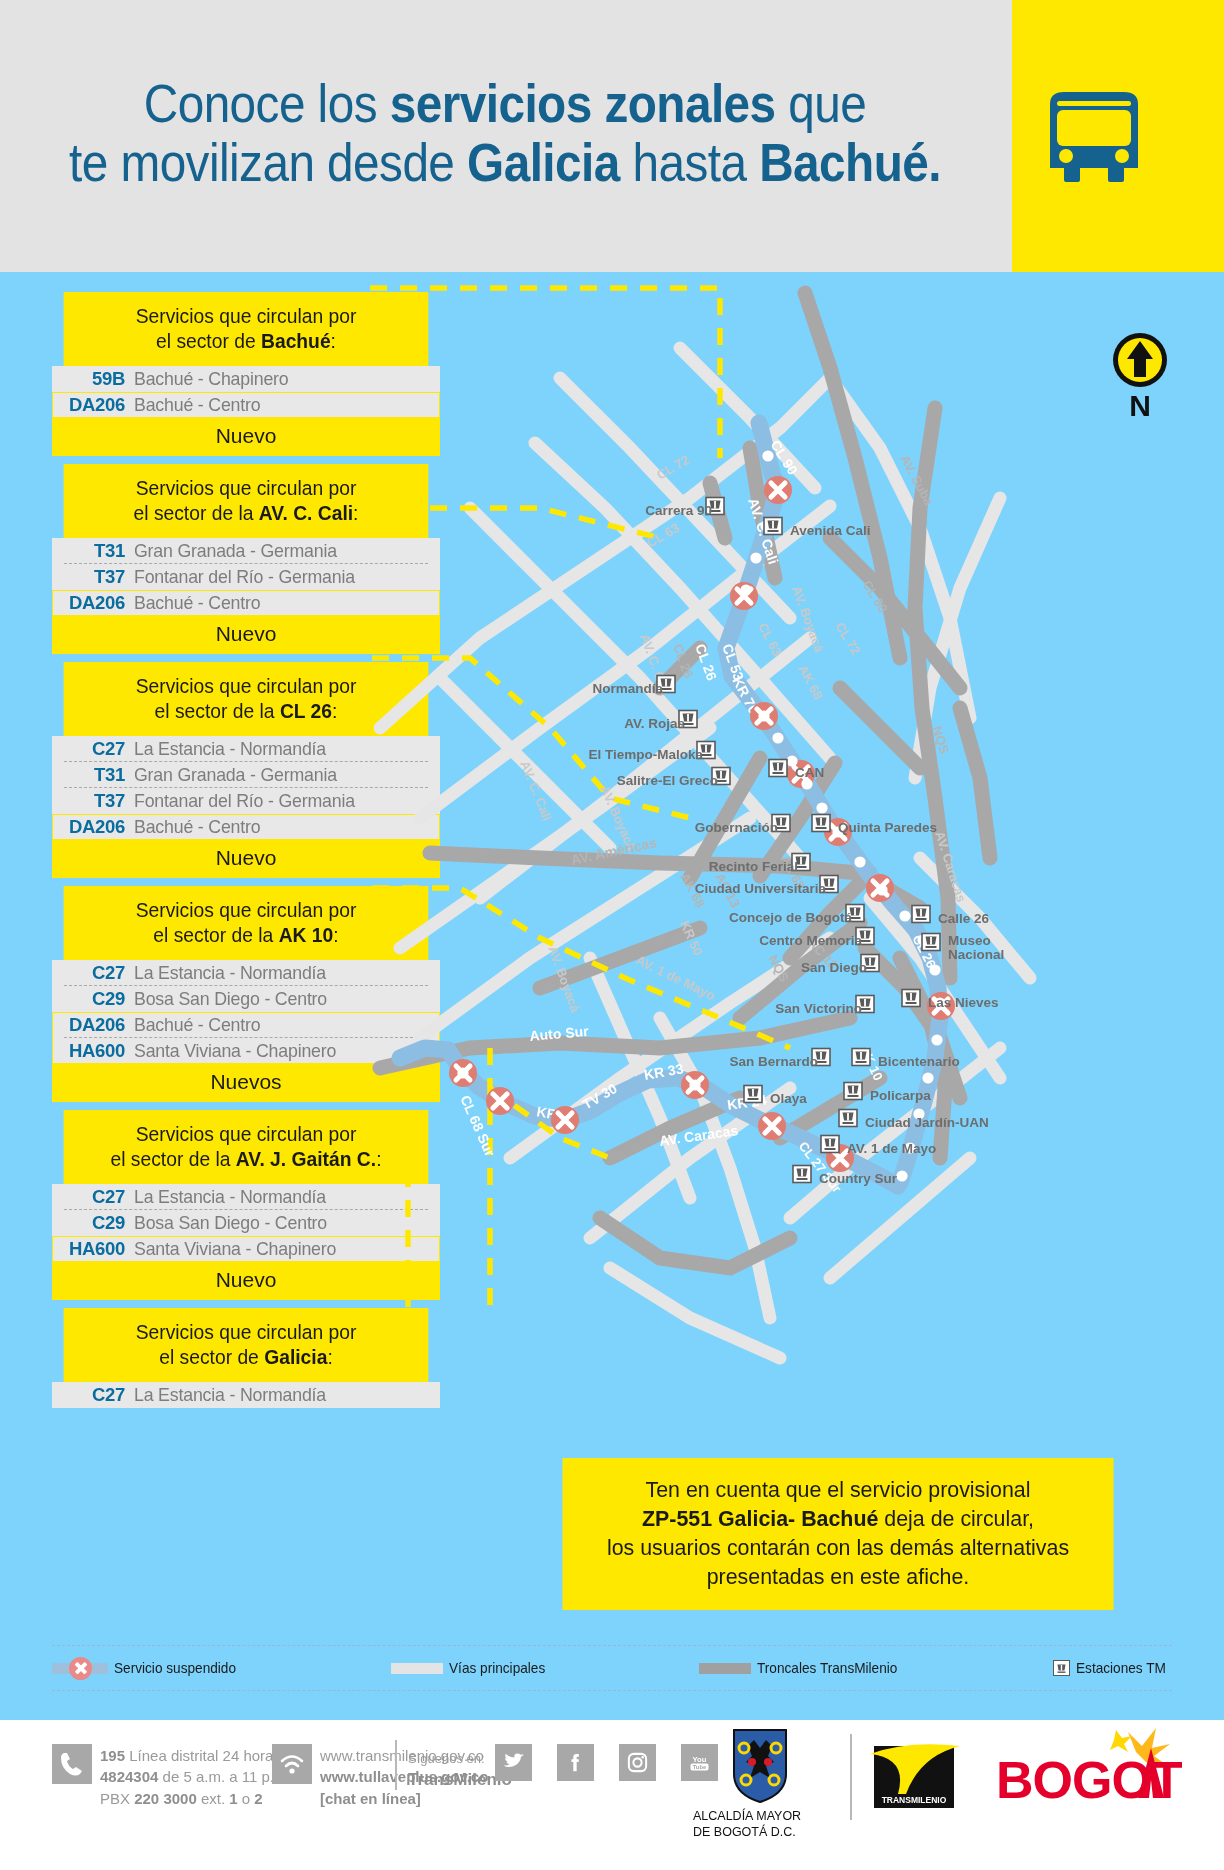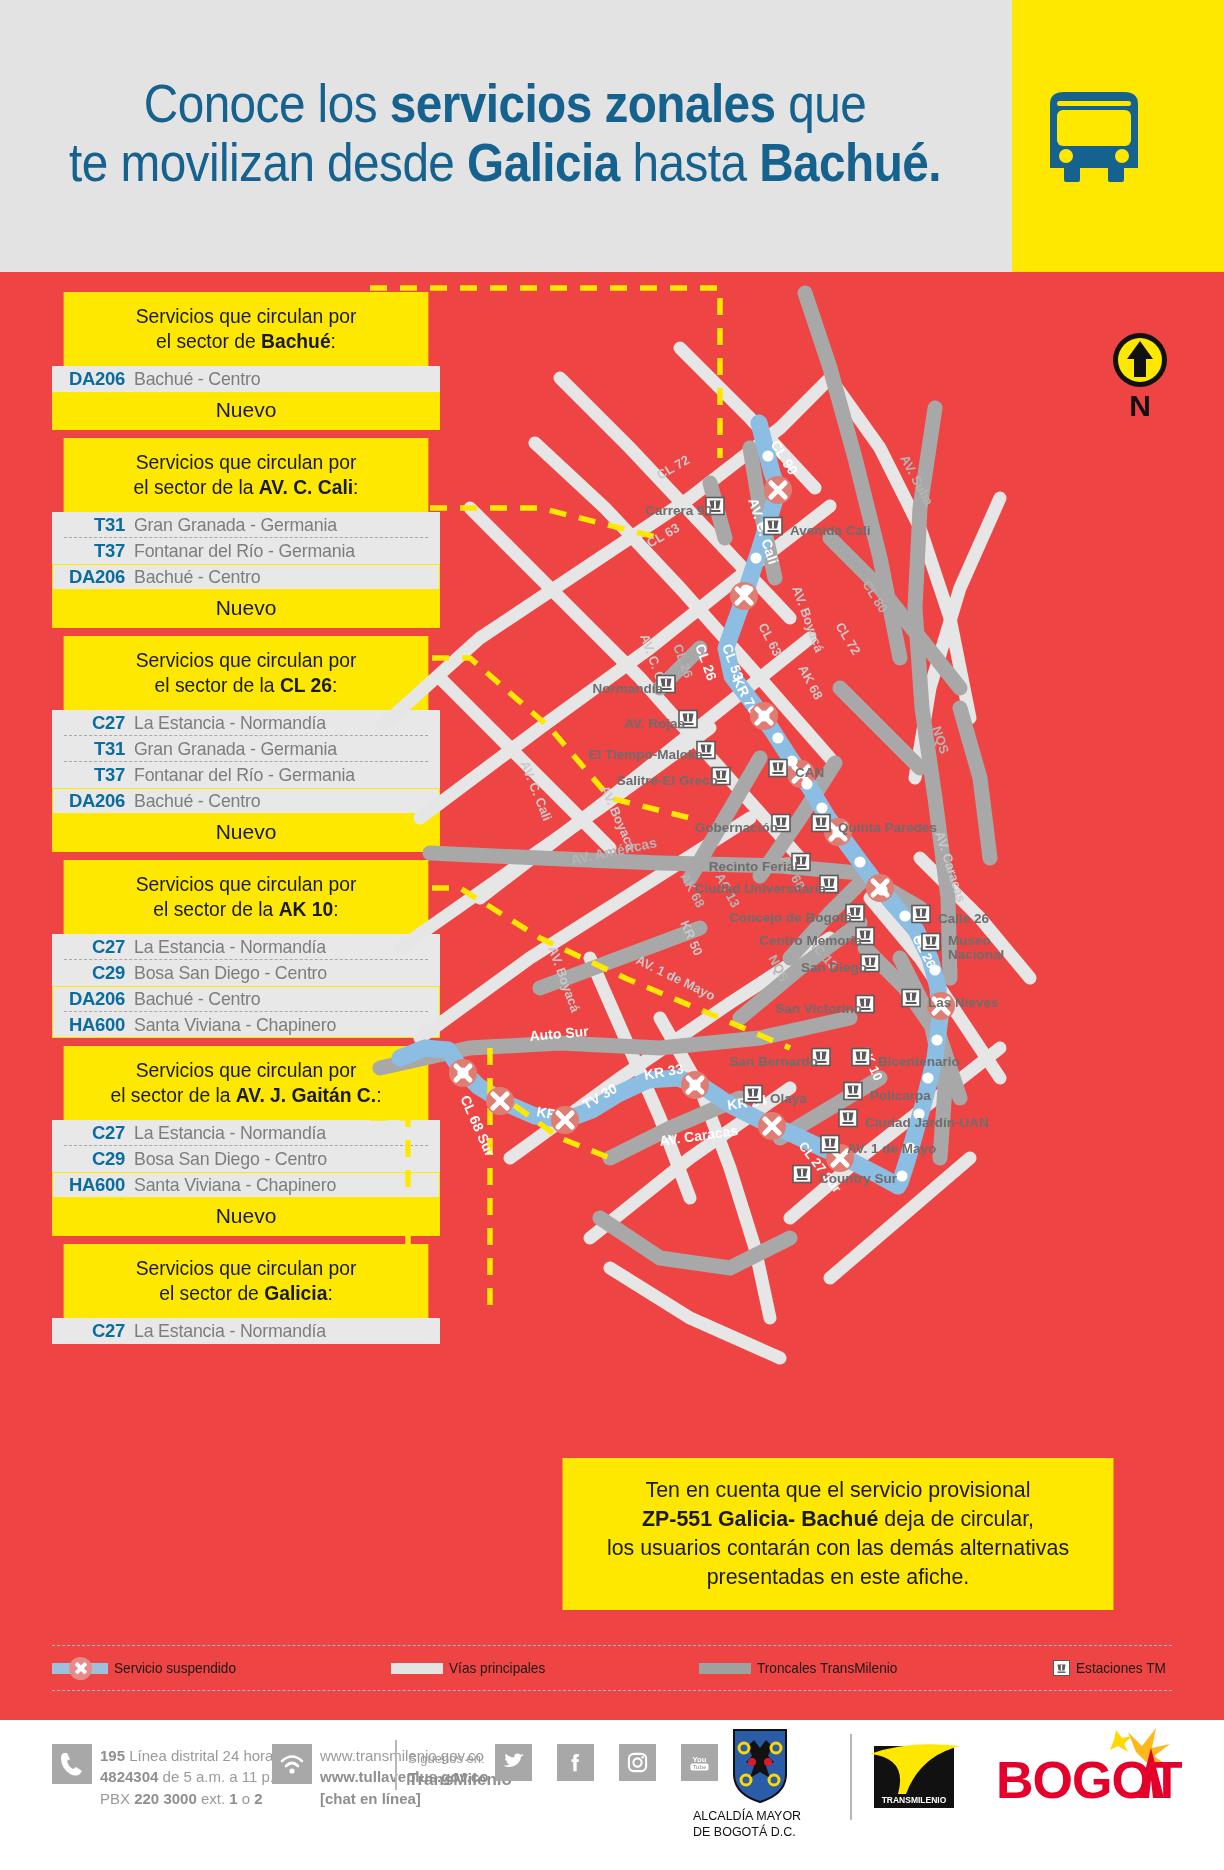--- a/index.html
+++ b/index.html
@@ -2,21 +2,21 @@
 <html><head>
 <meta charset="utf-8">
 <style>
   * { box-sizing: border-box; margin: 0; padding: 0; }
   html, body {
     width: 1224px; height: 1870px;
     background: #ffffff;
     font-family: "Liberation Sans", sans-serif;
     overflow: hidden;
   }
-  #poster { position: relative; width: 1224px; height: 1870px; background: #ef4444; }
+  #poster { position: relative; width: 1224px; height: 1870px; background: #7dd3fc; }
 
   
   .header {
     position: absolute; left: 0; top: 0; width: 1224px; height: 272px;
     background: #e3e3e3;
   }
   .header-yellow {
     position: absolute; right: 0; top: 0; width: 212px; height: 272px;
     background: #ffe800;
   }
@@ -146,20 +146,24 @@
   </div>
 
   <div class="sidebar" id="sidebar">
       <div class="svc-block">
         <div class="svc-head">
           <div>Servicios que circulan por</div>
           <div><span>el sector de </span><b>Bachué</b><span>:</span></div>
         </div>
         <div class="svc-rows" style="position: relative;">
           <div class="svc-row">
+            <div class="svc-code">59B</div>
+            <div class="svc-name">Bachué - Chapinero</div>
+          </div>
+          <div class="svc-row">
             <div class="svc-code">DA206</div>
             <div class="svc-name">Bachué - Centro</div>
           </div>
           <div class="hl-box" style="top: 26px; height: 26px;"></div>
         </div>
         <div class="svc-foot">Nuevo</div>
       </div>
       <div class="svc-block">
         <div class="svc-head">
           <div>Servicios que circulan por</div>
@@ -225,20 +229,21 @@
           <div class="svc-row dash">
             <div class="svc-code">DA206</div>
             <div class="svc-name">Bachué - Centro</div>
           </div>
           <div class="svc-row">
             <div class="svc-code">HA600</div>
             <div class="svc-name">Santa Viviana - Chapinero</div>
           </div>
           <div class="hl-box" style="top: 52px; height: 52px;"></div>
         </div>
+        <div class="svc-foot">Nuevos</div>
       </div>
       <div class="svc-block">
         <div class="svc-head">
           <div>Servicios que circulan por</div>
           <div><span>el sector de la </span><b>AV. J. Gaitán C.</b><span>:</span></div>
         </div>
         <div class="svc-rows" style="position: relative;">
           <div class="svc-row dash">
             <div class="svc-code">C27</div>
             <div class="svc-name">La Estancia - Normandía</div>

